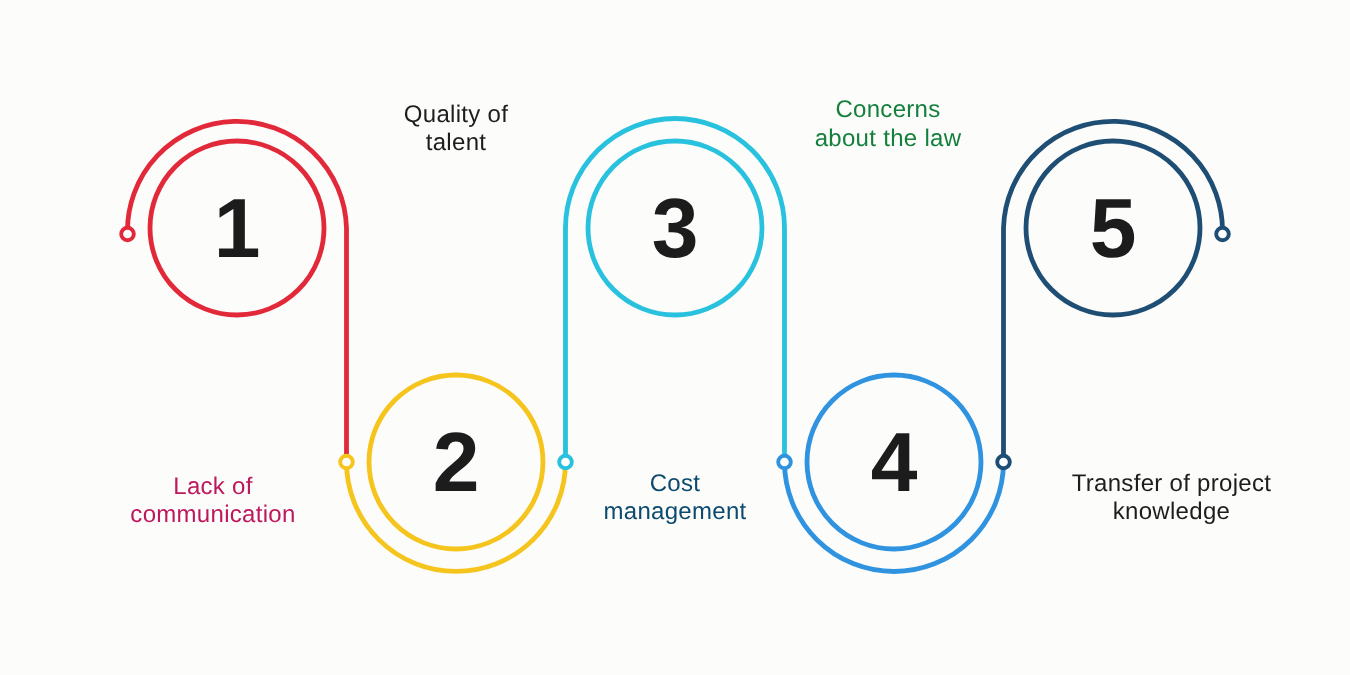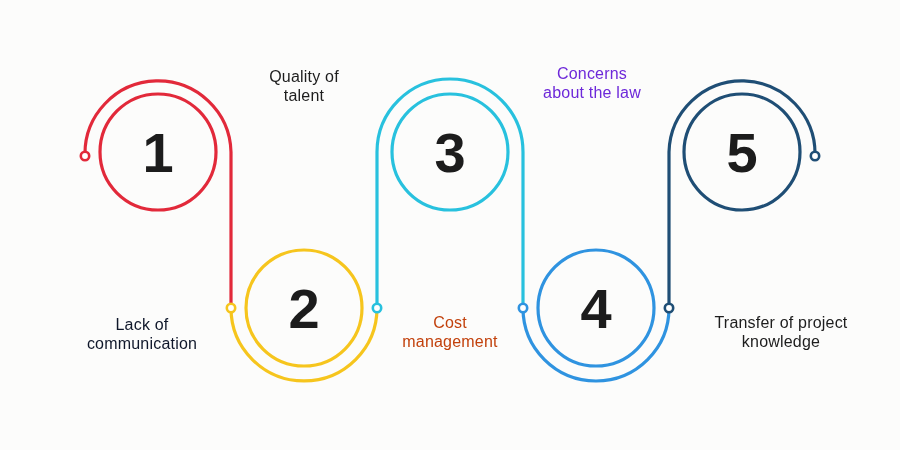--- a/index.html
+++ b/index.html
@@ -86,24 +86,24 @@
     <circle class="dot" cx="669" cy="308" r="4.2" stroke="#1f4e75"></circle>
     <circle class="dot" cx="815" cy="156" r="4.2" stroke="#1f4e75"></circle>
 
     <text class="num" x="158" y="152" dominant-baseline="central" fill="#1c1c1c">1</text>
     <text class="num" x="304" y="308" dominant-baseline="central" fill="#1c1c1c">2</text>
     <text class="num" x="450" y="152" dominant-baseline="central" fill="#1c1c1c">3</text>
     <text class="num" x="596" y="308" dominant-baseline="central" fill="#1c1c1c">4</text>
     <text class="num" x="742" y="152" dominant-baseline="central" fill="#1c1c1c">5</text>
   </svg>
 
-  <div class="label pos-1" style="color: #0f172a;">Lack of
+  <div class="label pos-1" style="color: #be185d;">Lack of
 communication</div>
   <div class="label pos-2" style="color: rgb(29, 29, 29);">Quality of
 talent</div>
-  <div class="label pos-3" style="color: #c2410c;">Cost
+  <div class="label pos-3" style="color: #0c4a6e;">Cost
 management</div>
-  <div class="label pos-4" style="color: #6d28d9;">Concerns
+  <div class="label pos-4" style="color: #15803d;">Concerns
 about the law</div>
   <div class="label pos-5" style="color: rgb(29, 29, 29);">Transfer of project
 knowledge</div>
 
 </div>
 
 </body></html>

